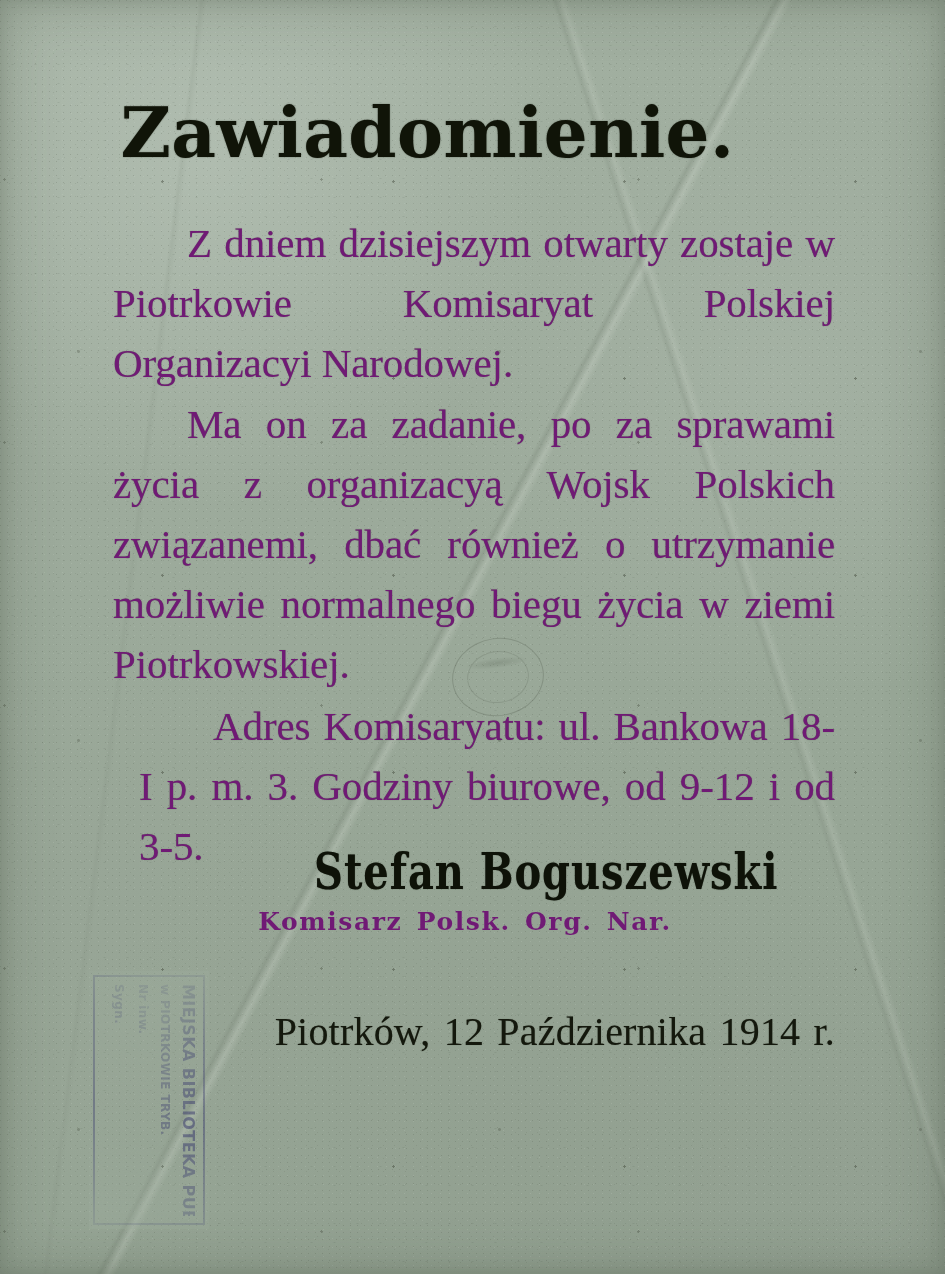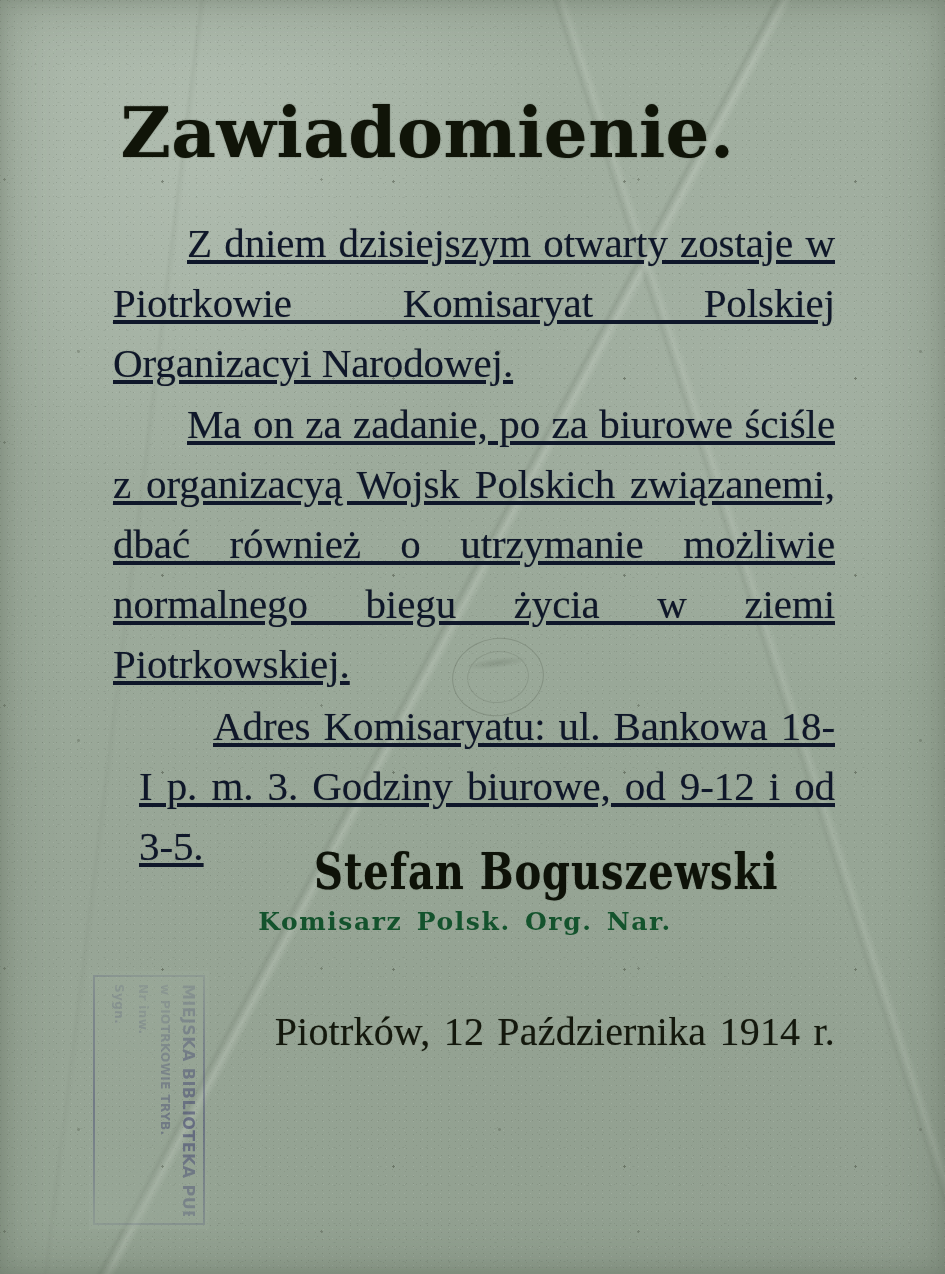--- a/index.html
+++ b/index.html
@@ -107,23 +107,22 @@
   }
 
   .para {
     margin: 0;
     text-align: justify;
     text-justify: inter-word;
     text-indent: 74px;
     font-size: 41px;
     line-height: 60px;
     letter-spacing: -0.1px;
-    color: #0f172a;
+    color: #701a75;
     text-shadow: 0 0 0.9px rgba(20,26,14,0.45);
-    text-decoration: underline;
   }
   .para:last-child { text-align-last: left; }
   .para.p2 { margin-top: 1px; }
   .para.p3 { margin-top: 2px; margin-left: 26px; }
 
   
   .signature {
     position: absolute;
     top: 847px;
     left: 113px;
@@ -146,21 +145,21 @@
 
   .sig-title {
     margin-top: 12px;
     margin-right: 18px;
     font-family: "DejaVu Serif", "Liberation Serif", serif;
     font-weight: 700;
     font-size: 25px;
     line-height: 1.0;
     letter-spacing: 1.6px;
     word-spacing: 4px;
-    color: #14532d;
+    color: #701a75;
   }
 
   
   .dateline {
     position: absolute;
     top: 1012px;
     left: 113px;
     width: 722px;
     text-align: right;
     font-size: 40px;
@@ -292,21 +291,21 @@
     <div class="srow r4">Sygn.</div>
     <div class="ink-fade"></div>
   </div>
 
   <div class="content">
 
     <h1 class="headline">Zawiadomienie.</h1>
 
     <div class="body-block">
       <p class="para p1">Z dniem dzisiejszym otwarty zostaje w Piotrkowie Komisaryat Polskiej Organizacyi Narodowej.</p>
-      <p class="para p2">Ma on za zadanie, po za biurowe ściśle z organizacyą Wojsk Polskich związanemi, dbać również o utrzymanie możliwie normalnego biegu życia w ziemi Piotrkowskiej.</p>
+      <p class="para p2">Ma on za zadanie, po za sprawami życia z organizacyą Wojsk Polskich związanemi, dbać również o utrzymanie możliwie normalnego biegu życia w ziemi Piotrkowskiej.</p>
       <p class="para p3">Adres Komisaryatu: ul. Bankowa 18-I p. m. 3. Godziny biurowe, od 9-12 i od 3-5.</p>
     </div>
 
     <div class="signature">
       <div class="sig-name">Stefan Boguszewski</div>
       <div class="sig-title">Komisarz Polsk. Org. Nar.</div>
     </div>
 
     <div class="dateline">Piotrków, 12 Października 1914 r.</div>
 

